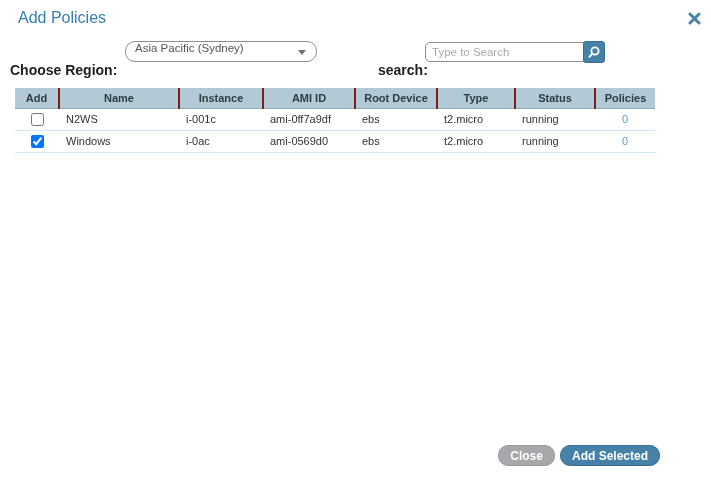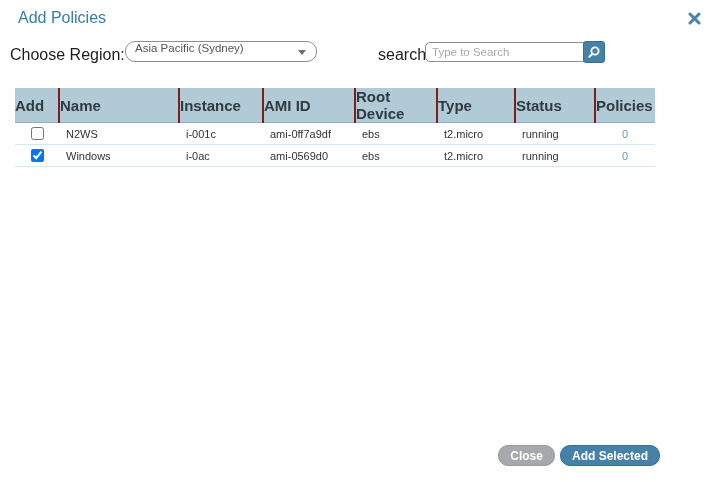--- a/index.html
+++ b/index.html
@@ -27,22 +27,22 @@
     position:absolute;left:18px;top:9px;
     font-size:16px;font-weight:400;color:var(--title);
   }
   .close-x{
     position:absolute;right:9px;top:10px;
     width:16px;height:16px;cursor:pointer;
     display:flex;align-items:center;justify-content:center;
   }
   
   .controls label{
-    position:absolute;top:46px;
-    font-size:16px;font-weight:normal;color:#1e1e1e;
+    position:absolute;top:62px;
+    font-size:14px;font-weight:bold;color:#1e1e1e;
   }
   .lbl-region{left:10px;}
   .lbl-search{left:378px;}
   .select{
     position:absolute;left:125px;top:41px;
     width:192px;height:21px;
     border:1px solid #8f8f8f;border-radius:10px;
     background:#fff;
     display:flex;align-items:flex-start;
     padding:0 22px 0 9px;
@@ -75,22 +75,22 @@
   }
   
   table{
     position:absolute;left:15px;top:88px;
     width:640px;
     border-collapse:collapse;table-layout:fixed;
     font-size:11px;
   }
   thead th{
     background:var(--header-bg);
-    color:#2f3b42;font-weight:bold;font-size:15px;
-    height:20px;text-align:left;
+    color:#2f3b42;font-weight:bold;font-size:11px;
+    height:20px;text-align:center;
     border-bottom:1px solid #8cb0c3;
   }
   thead th + th{border-left:2px solid #7f1d1d;}
   tbody td{
     height:22px;
     border-bottom:1px solid var(--row-border);
     text-align:left;padding-left:7px;
     color:#333;
   }
   tbody td.c-add{text-align:center;padding-left:0;}

